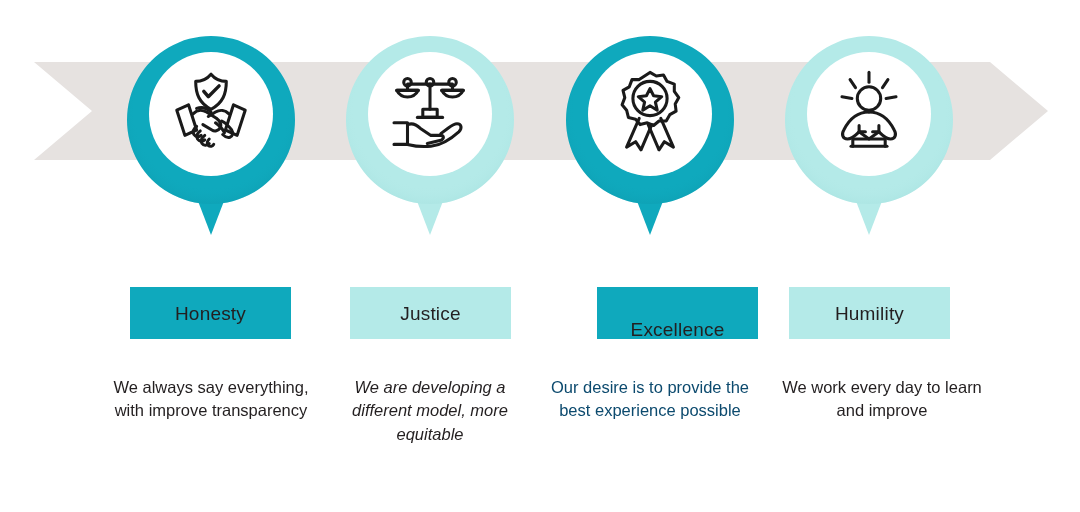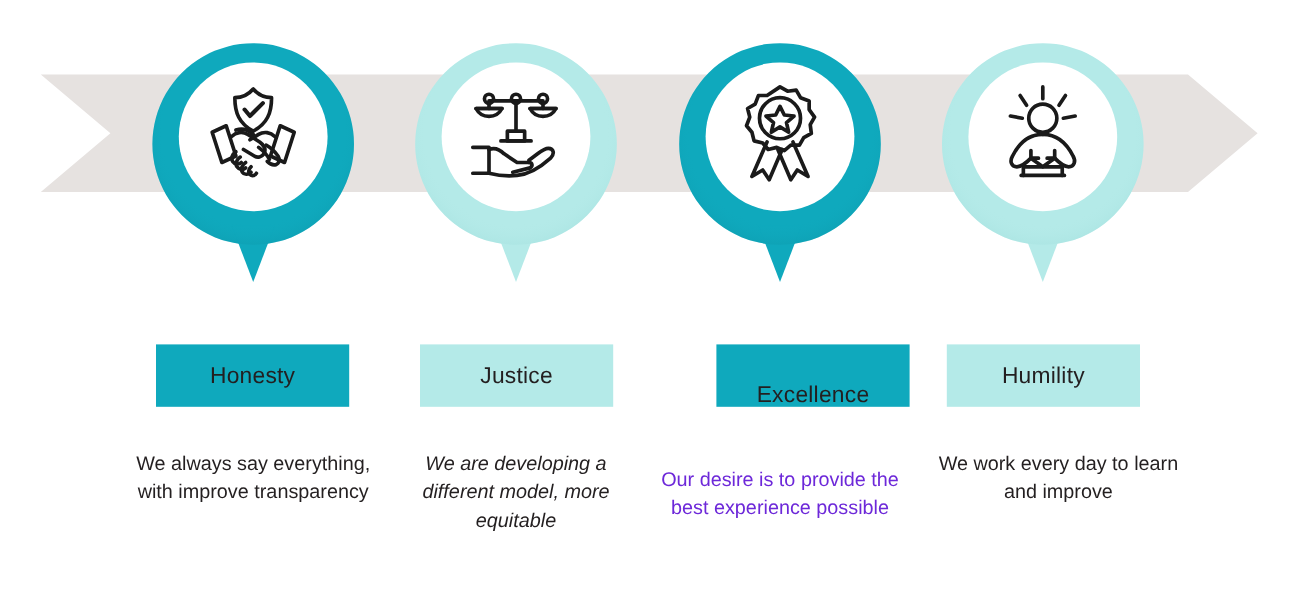--- a/index.html
+++ b/index.html
@@ -277,17 +277,17 @@
       <span>Excellence</span>
     </div>
     <div class="value-label label-3" style="background: rgb(180, 234, 232); color: rgb(35, 31, 32);">
       <span>Humility</span>
     </div>
   </div>
 
   <div class="desc-row">
     <div class="value-desc desc-0" style="color: rgb(35, 31, 32);">We always say everything, with improve transparency</div>
     <div class="value-desc desc-1" style="color: rgb(35, 31, 32);">We are developing a different model, more equitable</div>
-    <div class="value-desc desc-2" style="color: #6d28d9; margin-top: 13px;">Our desire is to provide the best experience possible</div>
+    <div class="value-desc desc-2" style="color: #0c4a6e;">Our desire is to provide the best experience possible</div>
     <div class="value-desc desc-3" style="color: rgb(35, 31, 32);">We work every day to learn and improve</div>
   </div>
 
 </div>
 
 </body></html>

